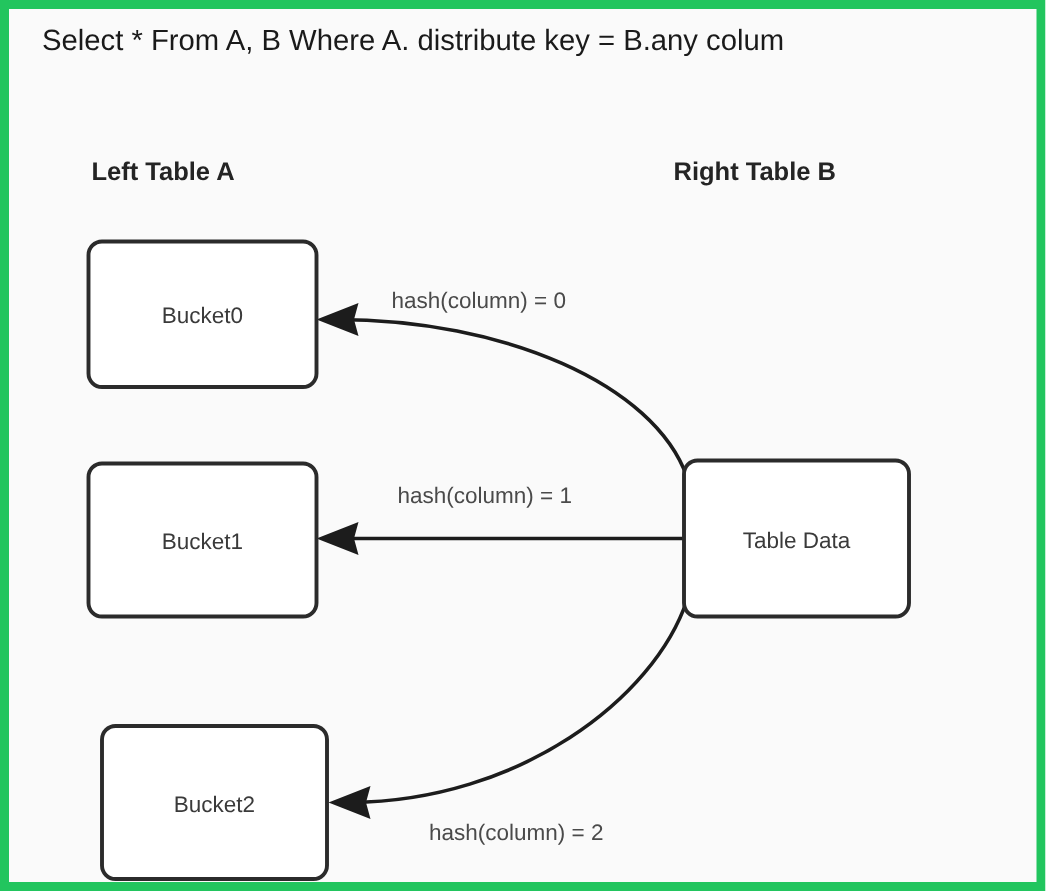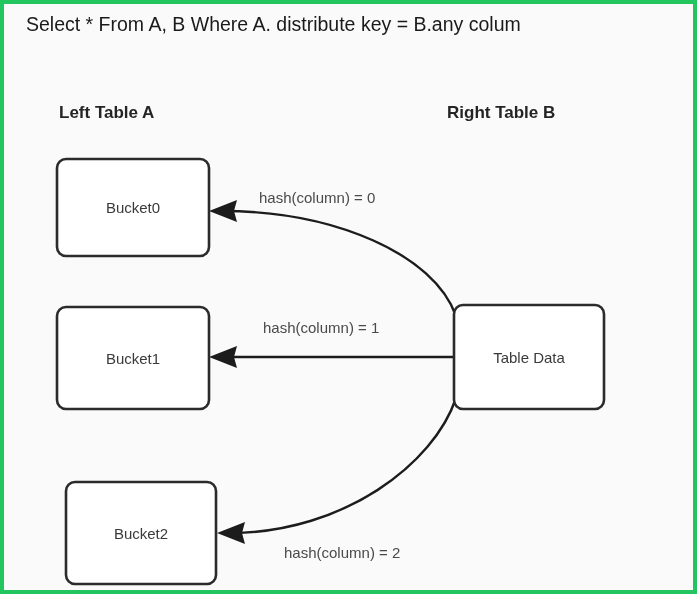--- a/index.html
+++ b/index.html
@@ -10,21 +10,21 @@
   }
   body {
     font-family: "Liberation Sans", sans-serif;
   }
   #frame {
     position: relative;
     width: 697px;
     height: 594px;
     box-sizing: border-box;
     background: #fafafa;
-    border: 4px solid #22c55e;
+    border: 6px solid #22c55e;
     overflow: hidden;
   }
   #diagram {
     position: absolute;
     top: 0;
     left: 0;
     width: 697px;
     height: 594px;
     display: block;
   }

